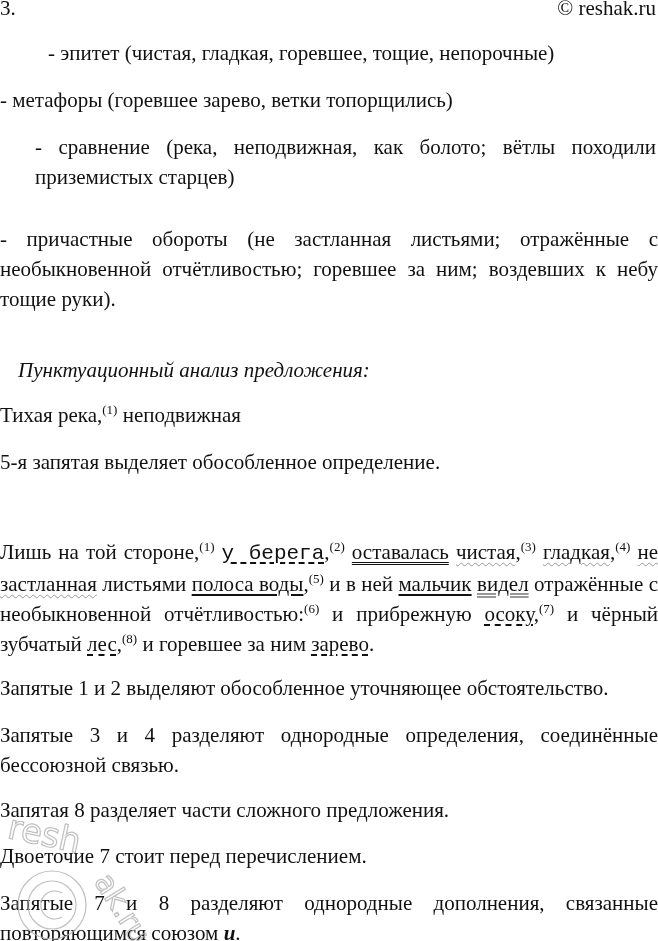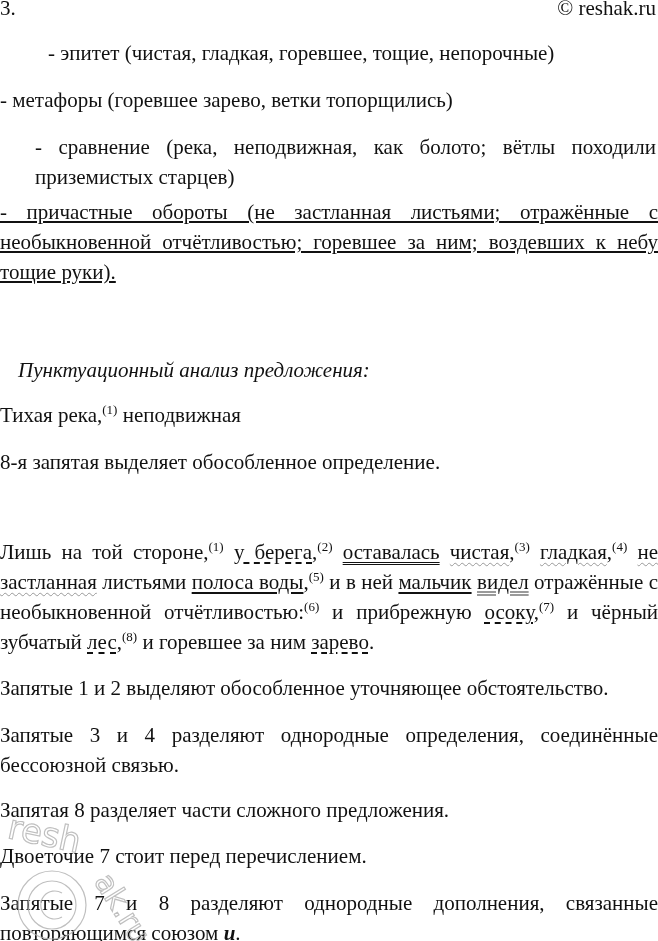--- a/index.html
+++ b/index.html
@@ -7,47 +7,47 @@
       width: 658px; height: 941px; overflow: hidden; position: relative;
       font-family: "Liberation Serif", serif; font-size: 21px; color: #111111;
     }
     .page { position: absolute; left: 0; top: 0; width: 658px; }
     .line { position: absolute; left: 0; width: 658px; line-height: 29px; white-space: nowrap; }
     .para { position: absolute; left: 0; width: 658px; line-height: 30px; text-align: justify; text-align-last: left; }
     .header-num { left: 0; top: -6px; }
     .header-copy { position: absolute; right: 2px; top: -6px; line-height: 29px; }
     .italic { font-style: italic; padding-left: 18px; }
     sup { font-size: 13px; vertical-align: 8px; line-height: 0; }
-    .u-dashdot { text-decoration: underline dashed; text-decoration-thickness: 1.5px; text-underline-offset: 3px; }
+    .u-dashdot { text-decoration: underline dashed; text-decoration-thickness: 1.5px; text-underline-offset: 3px; font-family: Liberation Mono, monospace; }
     .u-dash { text-decoration: underline dashed; text-decoration-thickness: 1.5px; text-underline-offset: 3px; }
     .u-double { text-decoration: underline double; text-decoration-thickness: 1px; text-underline-offset: 3px; margin-top: 8px; }
     .u-wavy { text-decoration: underline wavy #999999; text-decoration-thickness: 1px; text-underline-offset: 3px; }
     .u-solid { text-decoration: underline solid; text-decoration-thickness: 1.5px; text-underline-offset: 3px; }
     .u-gray-double { text-decoration: underline double #9a9a9a; text-decoration-thickness: 2px; text-underline-offset: 2px; }
     .bold-italic { font-weight: bold; font-style: italic; }
     .watermark { position: absolute; left: 0; top: 815px; width: 190px; height: 126px; pointer-events: none; }
   </style>
 </head>
 <body>
 
 <div class="page">
 
   <div class="line header-num">3.</div>
   <div class="header-copy">© reshak.ru</div>
 
   <div class="para" style="top:38px;padding-left:48px;">- эпитет (чистая, гладкая, горевшее, тощие, непорочные)</div>
   <div class="para" style="top:85px;">- метафоры (горевшее зарево, ветки топорщились)</div>
   <div class="para" style="top:132px;padding-left:35px;">- сравнение (река, неподвижная, как болото; вётлы походили на приземистых старцев)</div>
-  <div class="para" style="top:197px;text-decoration:underline;">- причастные обороты (не застланная листьями; отражённые с необыкновенной отчётливостью; горевшее за ним; воздевших к небу тощие руки).</div>
+  <div class="para" style="top:224px;">- причастные обороты (не застланная листьями; отражённые с необыкновенной отчётливостью; горевшее за ним; воздевших к небу тощие руки).</div>
 
   <div class="line italic" style="top:356px;">Пунктуационный анализ предложения:</div>
 
   <div class="line" style="top:401px;"><span>Тихая река,</span><sup>(1)</sup><span> неподвижная</span></div>
 
-  <div class="line" style="top:448px;">8-я запятая выделяет обособленное определение.</div>
+  <div class="line" style="top:448px;">5-я запятая выделяет обособленное определение.</div>
 
   <div class="para" style="top:537px; line-height:30px;"><span>Лишь на той стороне,</span><sup>(1)</sup><span> </span><span class="u-dashdot">у берега</span><span>,</span><sup>(2)</sup><span> </span><span class="u-double">оставалась</span><span> </span><span class="u-wavy">чистая</span><span>,</span><sup>(3)</sup><span> </span><span class="u-wavy">гладкая</span><span>,</span><sup>(4)</sup><span> </span><span class="u-wavy">не застланная</span><span> листьями </span><span class="u-solid">полоса воды</span><span>,</span><sup>(5)</sup><span> и в ней </span><span class="u-solid">мальчик</span><span> </span><span class="u-gray-double">видел</span><span> отражённые с необыкновенной отчётливостью:</span><sup>(6)</sup><span> и прибрежную </span><span class="u-dash">осоку</span><span>,</span><sup>(7)</sup><span> и чёрный зубчатый </span><span class="u-dash">лес</span><span>,</span><sup>(8)</sup><span> и горевшее за ним </span><span class="u-dash">зарево</span><span>.</span></div>
 
   <div class="line" style="top:674px;">Запятые 1 и 2 выделяют обособленное уточняющее обстоятельство.</div>
   <div class="para" style="top:720px;">Запятые 3 и 4 разделяют однородные определения, соединённые бессоюзной связью.</div>
   <div class="line" style="top:796px;">Запятая 8 разделяет части сложного предложения.</div>
   <div class="line" style="top:842px;">Двоеточие 7 стоит перед перечислением.</div>
   <div class="para" style="top:888px;"><span>Запятые 7 и 8 разделяют однородные дополнения, связанные повторяющимся союзом </span><span class="bold-italic">и</span><span>.</span></div>
 
   <svg class="watermark" viewBox="0 0 190 126">

